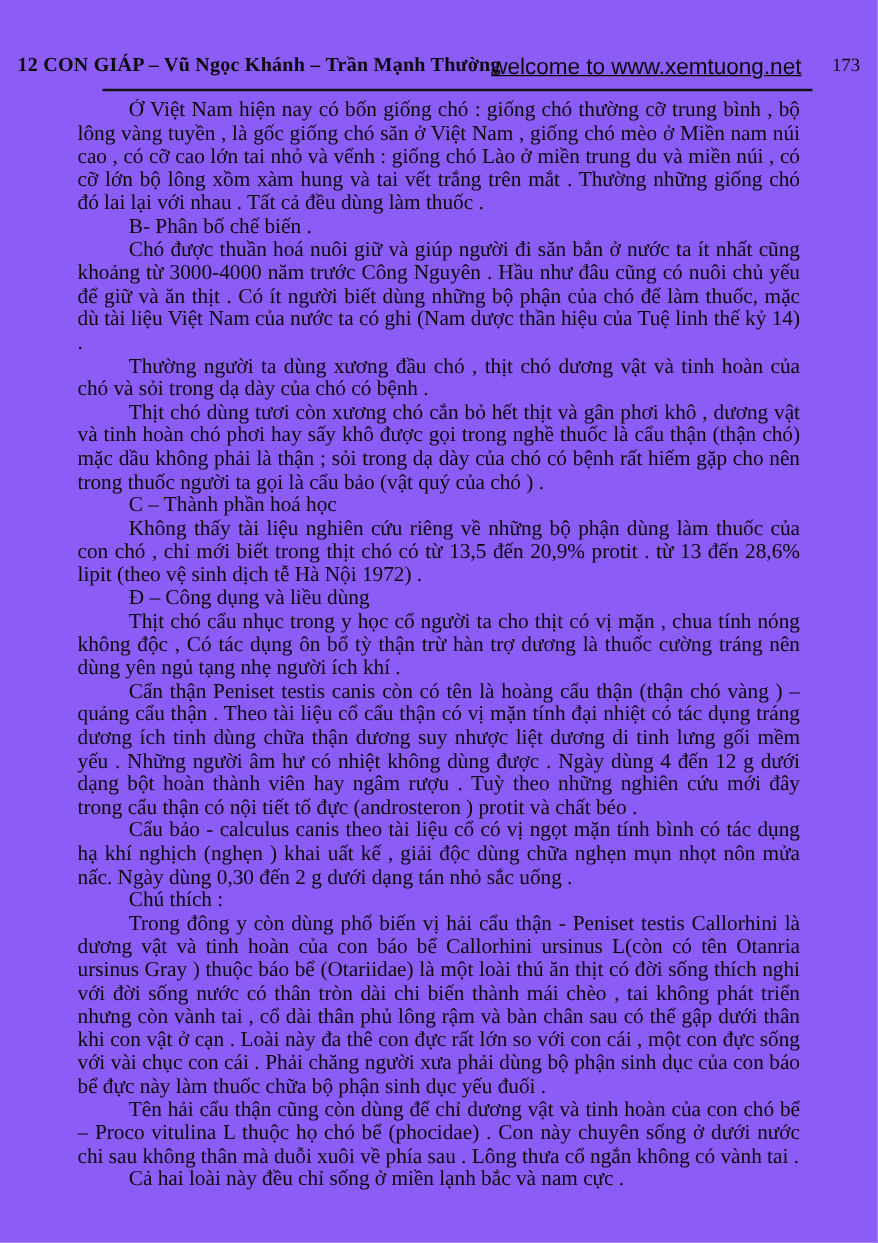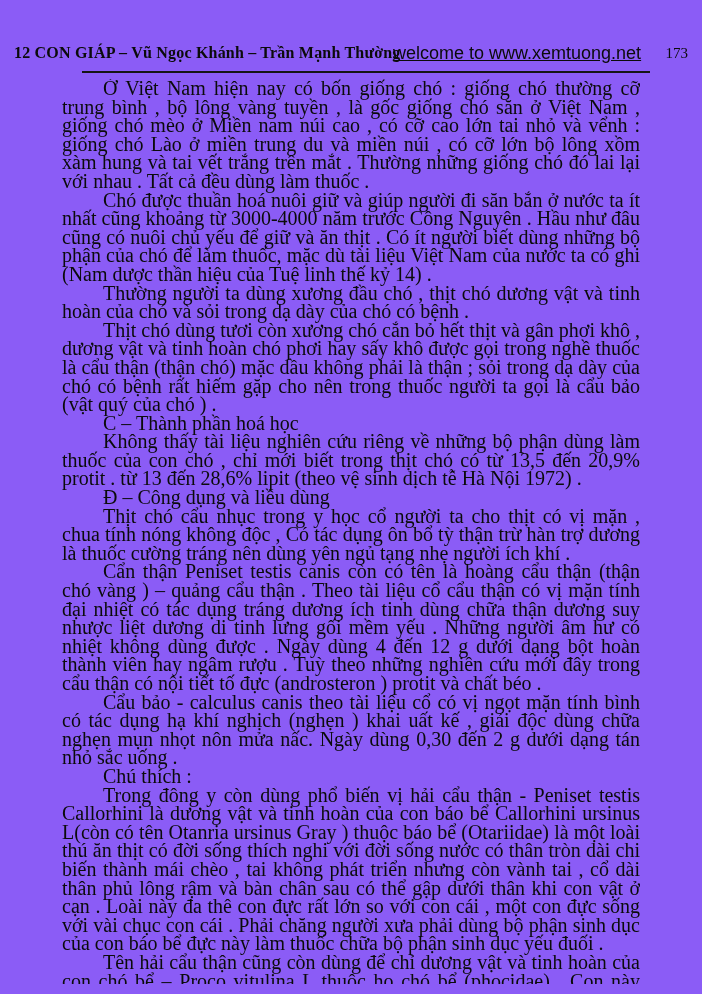--- a/index.html
+++ b/index.html
@@ -41,21 +41,21 @@
   .rule {
     position: absolute; left: 82px; top: 71px;
     width: 568px; height: 2px;
     background: #151515;
   }
   .text-block {
     position: absolute; left: 62px; top: 79px;
     width: 578px; height: 905px;
     overflow: hidden;
     font-family: "Liberation Serif", serif;
-    font-size: 20px;
+    font-size: 17px;
     line-height: 18.6px;
     text-align: justify;
   }
   .para {
     margin: 0;
     text-indent: 41px;
   }
   .para.attribution {
     text-align: left;
     text-indent: 0;
@@ -69,20 +69,21 @@
 <div class="page">
   <header>
     <span class="book-title">12 CON GIÁP – Vũ Ngọc Khánh – Trần Mạnh Thường</span>
     <a class="site-link">welcome to www.xemtuong.net</a>
     <span class="page-number">173</span>
     <div class="rule"></div>
   </header>
 
   <main class="text-block" id="paragraphs">
       <p class="para body">Ở Việt Nam hiện nay có bốn giống chó : giống chó thường cỡ trung bình , bộ lông vàng tuyền , là gốc giống chó săn ở Việt Nam , giống chó mèo ở Miền nam núi cao , có cỡ cao lớn tai nhỏ và vểnh : giống chó Lào ở miền trung du và miền núi , có cỡ lớn bộ lông xồm xàm hung và tai vết trắng trên mắt . Thường những giống chó đó lai lại với nhau . Tất cả đều dùng làm thuốc .</p>
+      <p class="para body">B- Phân bố chế biến .</p>
       <p class="para body">Chó được thuần hoá nuôi giữ và giúp người đi săn bắn ở nước ta ít nhất cũng khoảng từ 3000-4000 năm trước Công Nguyên . Hầu như đâu cũng có nuôi chủ yếu để giữ và ăn thịt . Có ít người biết dùng những bộ phận của chó để làm thuốc, mặc dù tài liệu Việt Nam của nước ta có ghi (Nam dược thần hiệu của Tuệ linh thế kỷ 14) .</p>
       <p class="para body">Thường người ta dùng xương đầu chó , thịt chó dương vật và tinh hoàn của chó và sỏi trong dạ dày của chó có bệnh .</p>
       <p class="para body">Thịt chó dùng tươi còn xương chó cắn bỏ hết thịt và gân phơi khô , dương vật và tinh hoàn chó phơi hay sấy khô được gọi trong nghề thuốc là cẩu thận (thận chó) mặc dầu không phải là thận ; sỏi trong dạ dày của chó có bệnh rất hiếm gặp cho nên trong thuốc người ta gọi là cẩu bảo (vật quý của chó ) .</p>
       <p class="para body">C – Thành phần hoá học</p>
       <p class="para body">Không thấy tài liệu nghiên cứu riêng về những bộ phận dùng làm thuốc của con chó , chỉ mới biết trong thịt chó có từ 13,5 đến 20,9% protit . từ 13 đến 28,6% lipit (theo vệ sinh dịch tễ Hà Nội 1972) .</p>
       <p class="para body">Đ – Công dụng và liều dùng</p>
       <p class="para body">Thịt chó cẩu nhục trong y học cổ người ta cho thịt có vị mặn , chua tính nóng không độc , Có tác dụng ôn bổ tỳ thận trừ hàn trợ dương là thuốc cường tráng nên dùng yên ngủ tạng nhẹ người ích khí .</p>
       <p class="para body">Cẩn thận Peniset testis canis còn có tên là hoàng cẩu thận (thận chó vàng ) – quảng cẩu thận . Theo tài liệu cổ cẩu thận có vị mặn tính đại nhiệt có tác dụng tráng dương ích tinh dùng chữa thận dương suy nhược liệt dương di tinh lưng gối mềm yếu . Những người âm hư có nhiệt không dùng được . Ngày dùng 4 đến 12 g dưới dạng bột hoàn thành viên hay ngâm rượu . Tuỳ theo những nghiên cứu mới đây trong cẩu thận có nội tiết tố đực (androsteron ) protit và chất béo .</p>
       <p class="para body">Cẩu bảo - calculus canis theo tài liệu cổ có vị ngọt mặn tính bình có tác dụng hạ khí nghịch (nghẹn ) khai uất kế , giải độc dùng chữa nghẹn mụn nhọt nôn mửa nấc. Ngày dùng 0,30 đến 2 g dưới dạng tán nhỏ sắc uống .</p>
       <p class="para body">Chú thích :</p>

